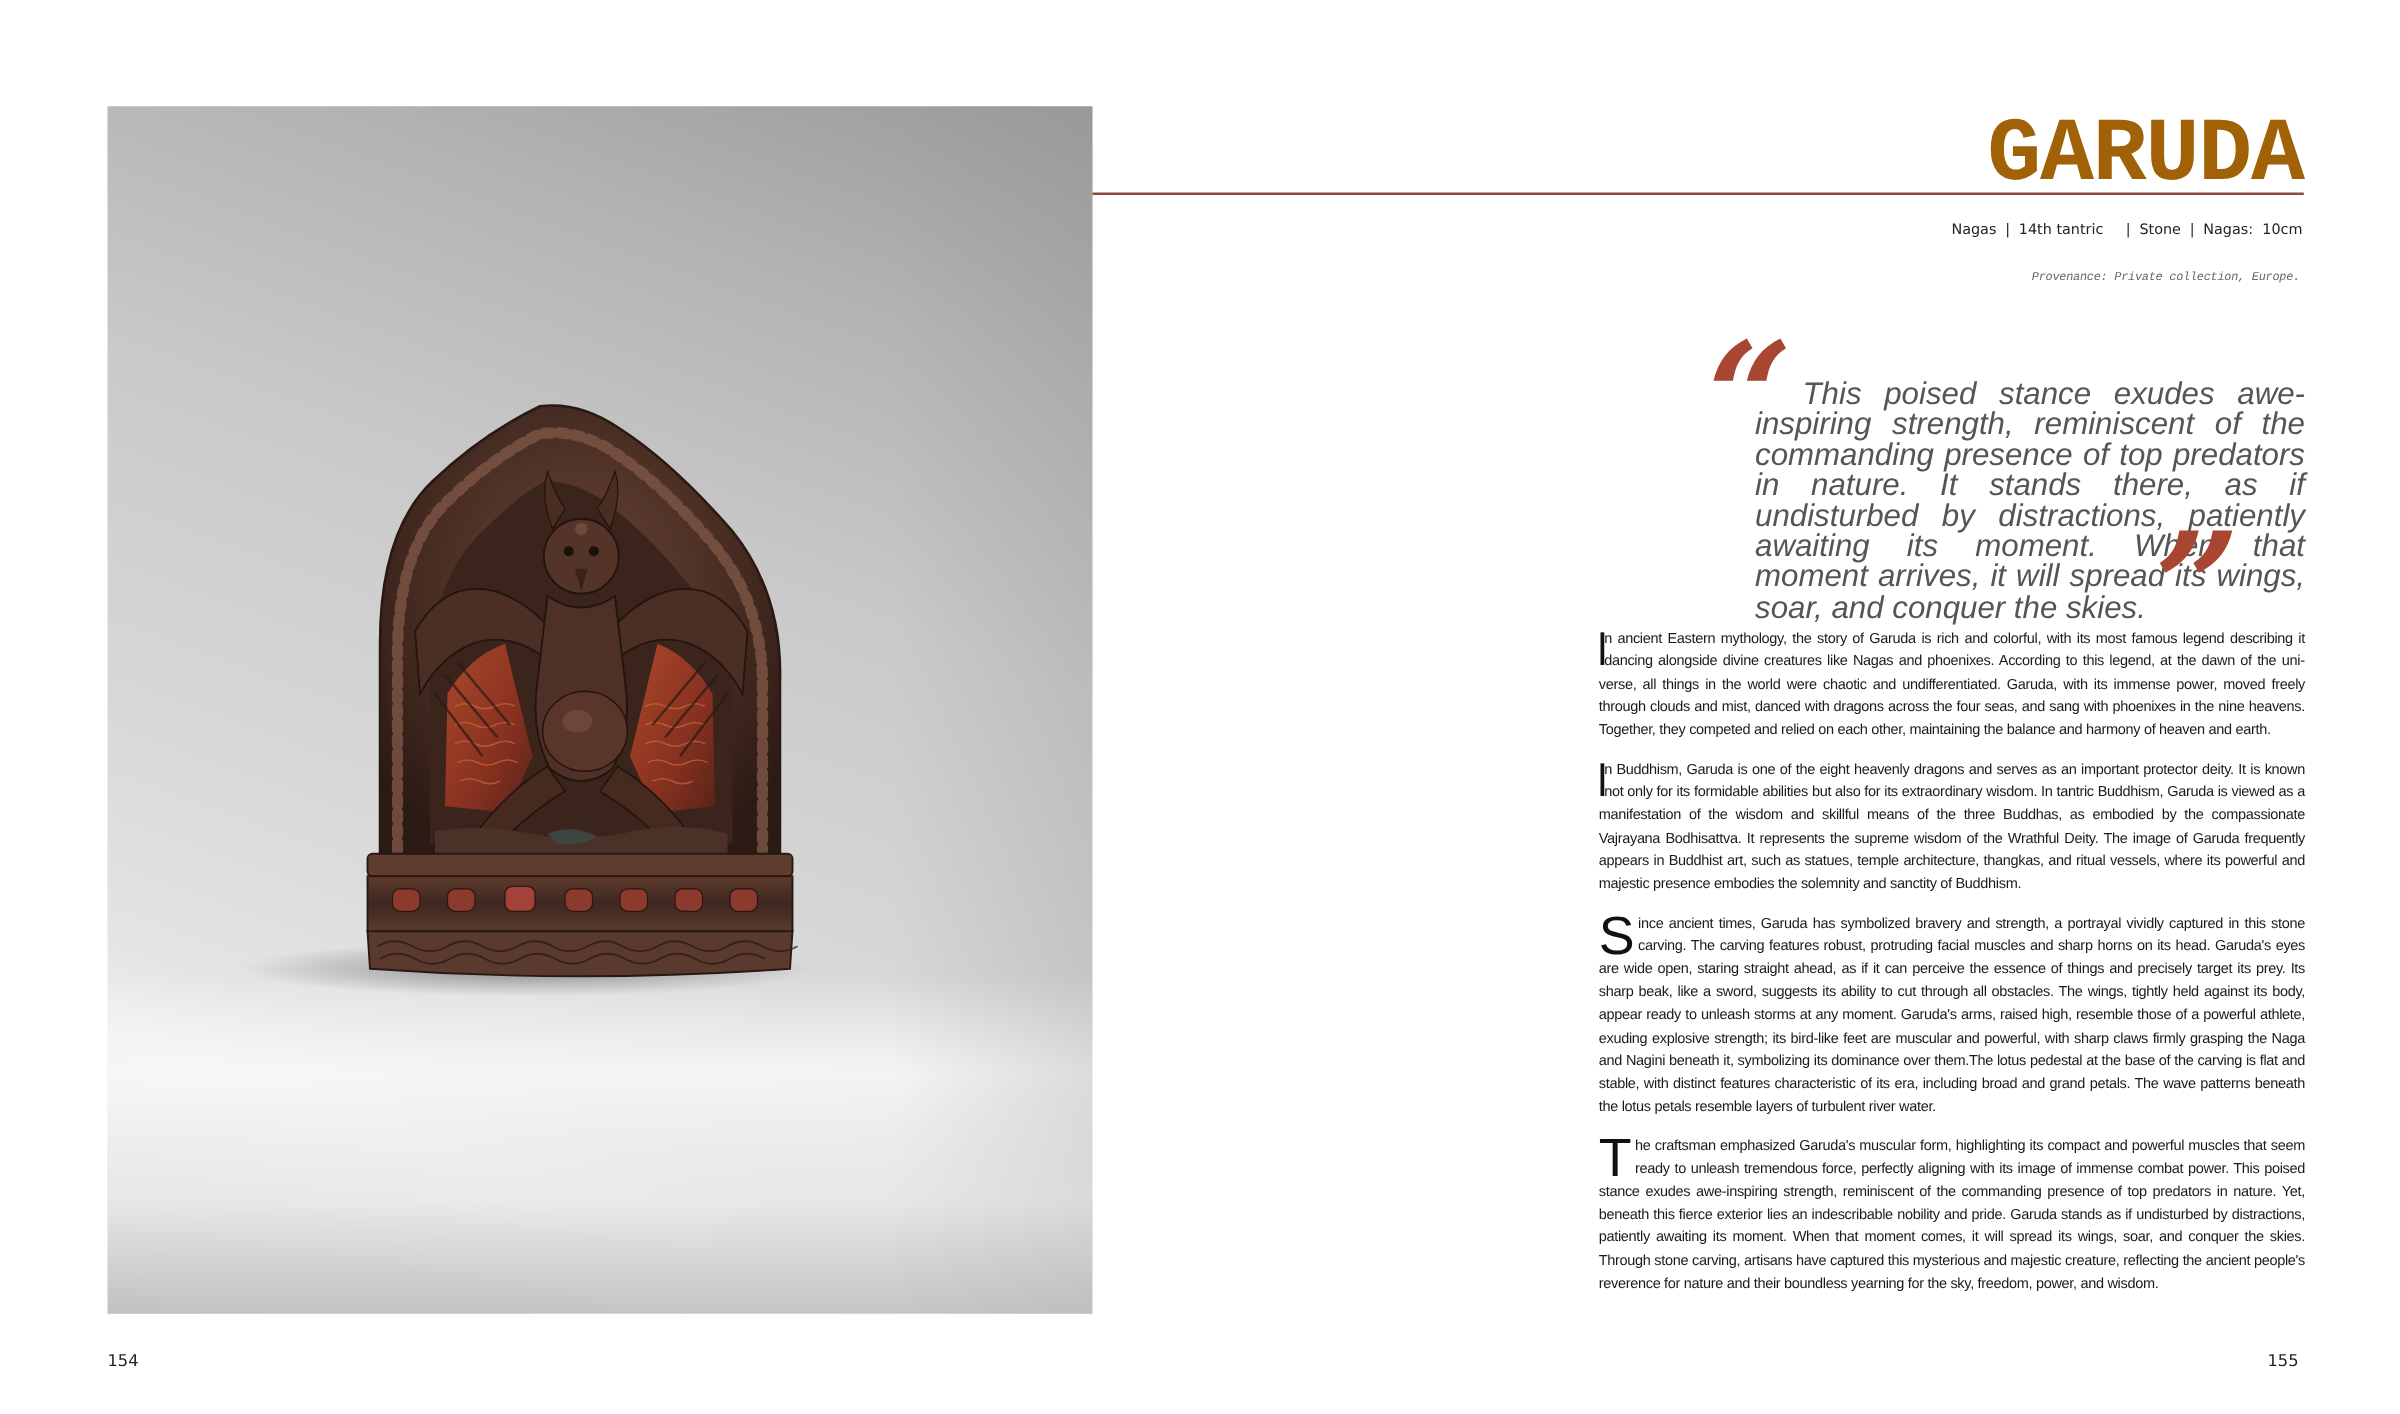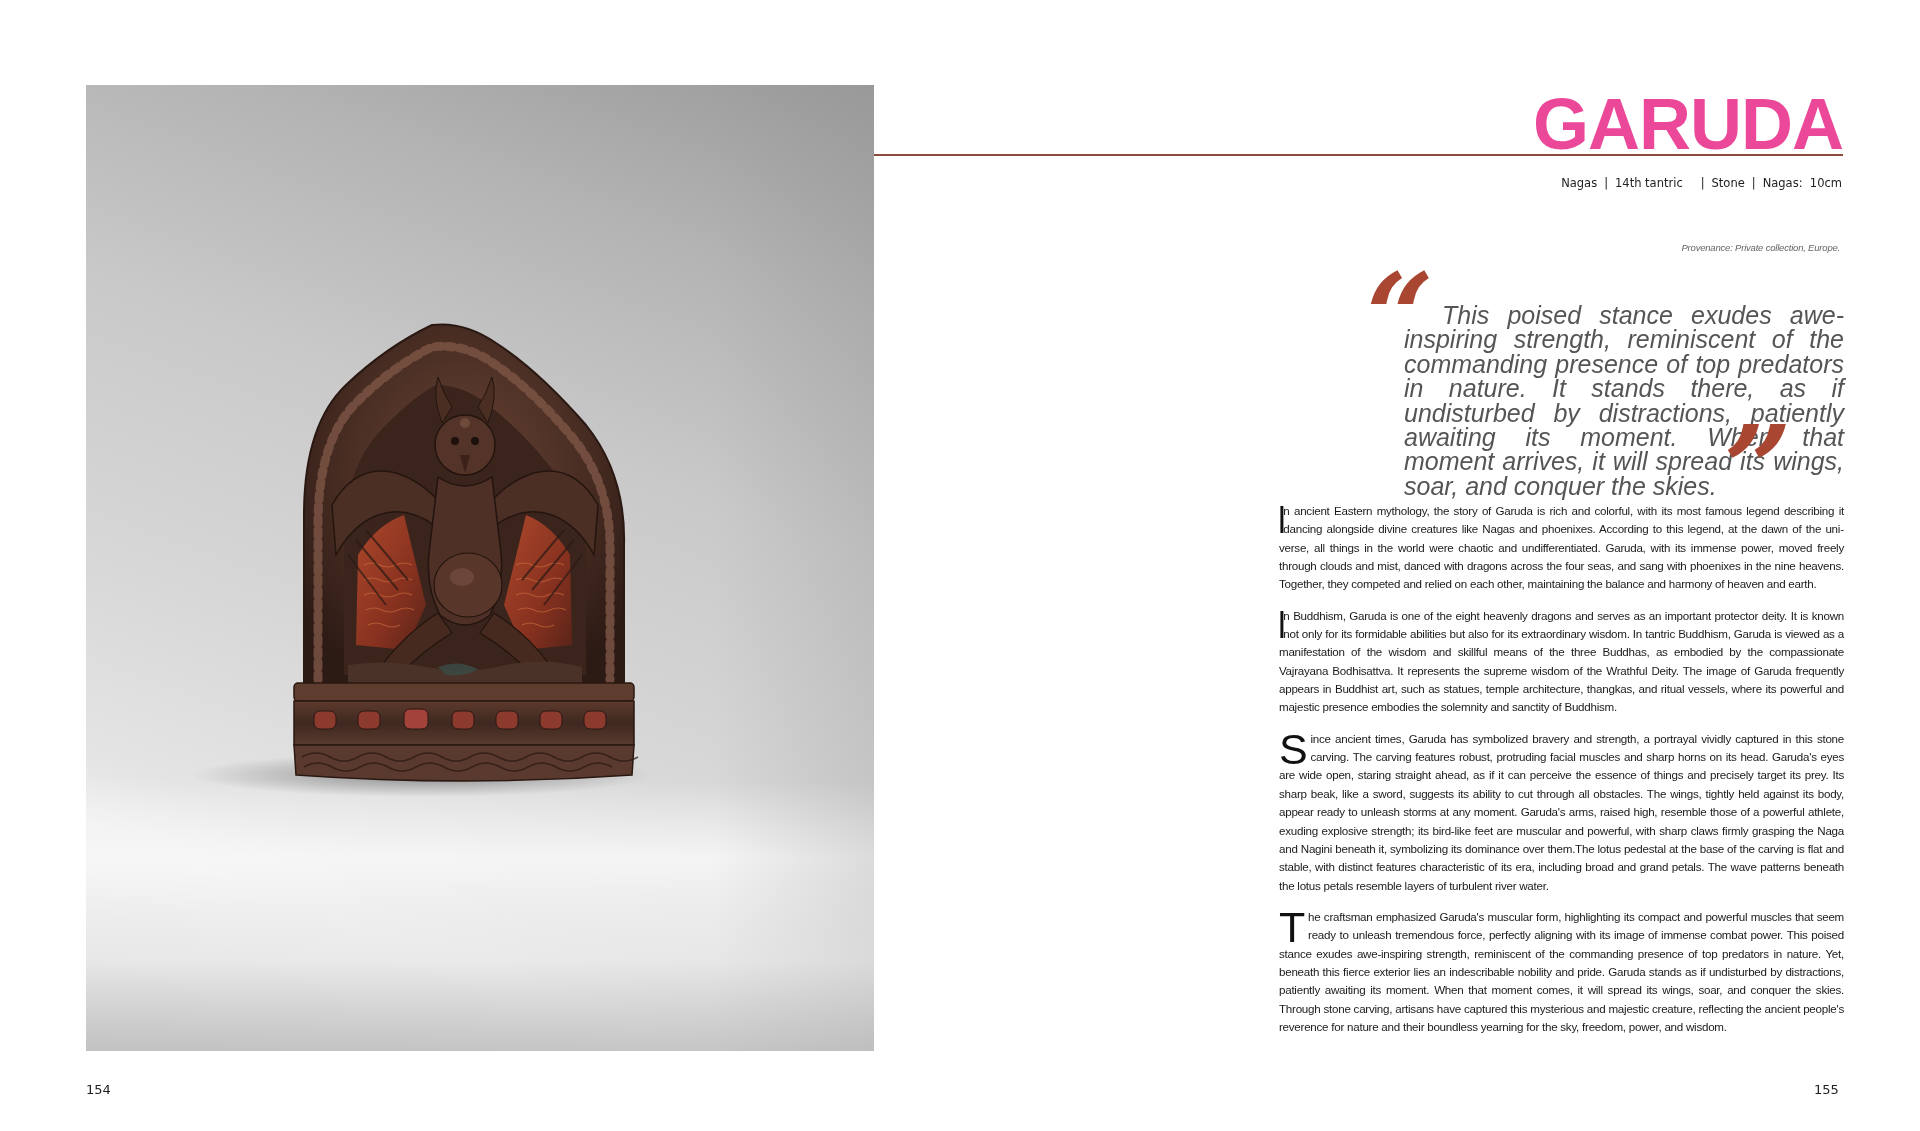--- a/index.html
+++ b/index.html
@@ -64,47 +64,46 @@
       top: 154px;
       width: 969px;
       height: 2px;
       background: #8b4a3c;
     }
     .title {
       position: absolute;
       right: 77px;
       top: 88px;
       margin: 0;
-      font-family: Liberation Sans, sans-serif;
+      font-family: Liberation Mono, monospace;
       font-weight: bold;
       font-size: 72px;
       line-height: 72px;
       letter-spacing: -1px;
-      color: #ec4899;
+      color: #a16207;
     }
     .meta {
       position: absolute;
       right: 78px;
       top: 176px;
       font-family: "DejaVu Sans", sans-serif;
       font-size: 11.5px;
       color: #222;
       white-space: pre;
     }
     .meta .sep { padding: 0 7px; }
     .provenance {
       position: absolute;
       right: 80px;
       top: 216px;
-      font-family: Liberation Sans, sans-serif;
+      font-family: Liberation Mono, monospace;
       font-style: italic;
       font-size: 9.5px;
       color: #666;
       letter-spacing: -0.2px;
-      margin-top: 26px;
     }
 
     
     .quote-open {
       position: absolute;
       left: 1366px;
       top: 258px;
       font-family: "DejaVu Serif", serif;
       font-weight: bold;
       font-style: italic;

